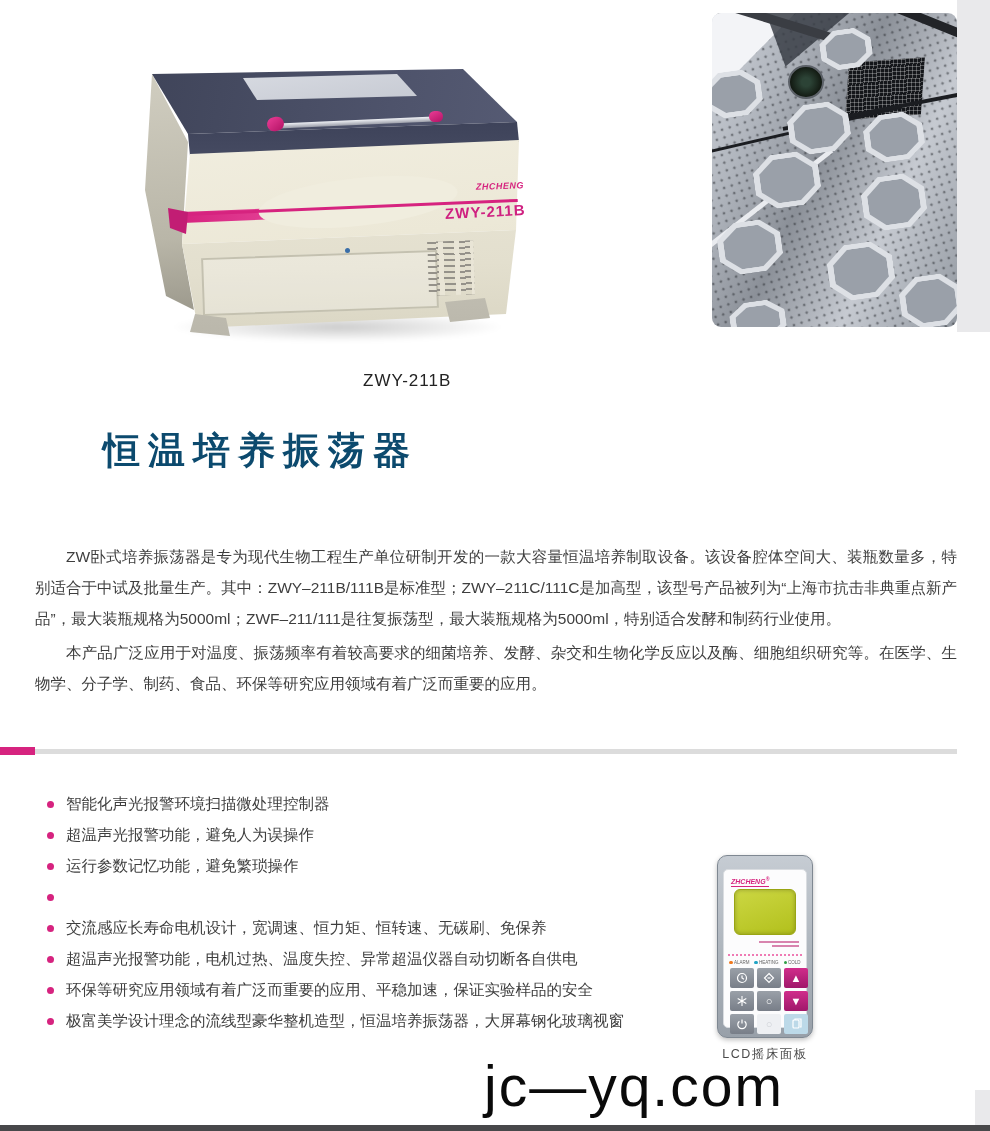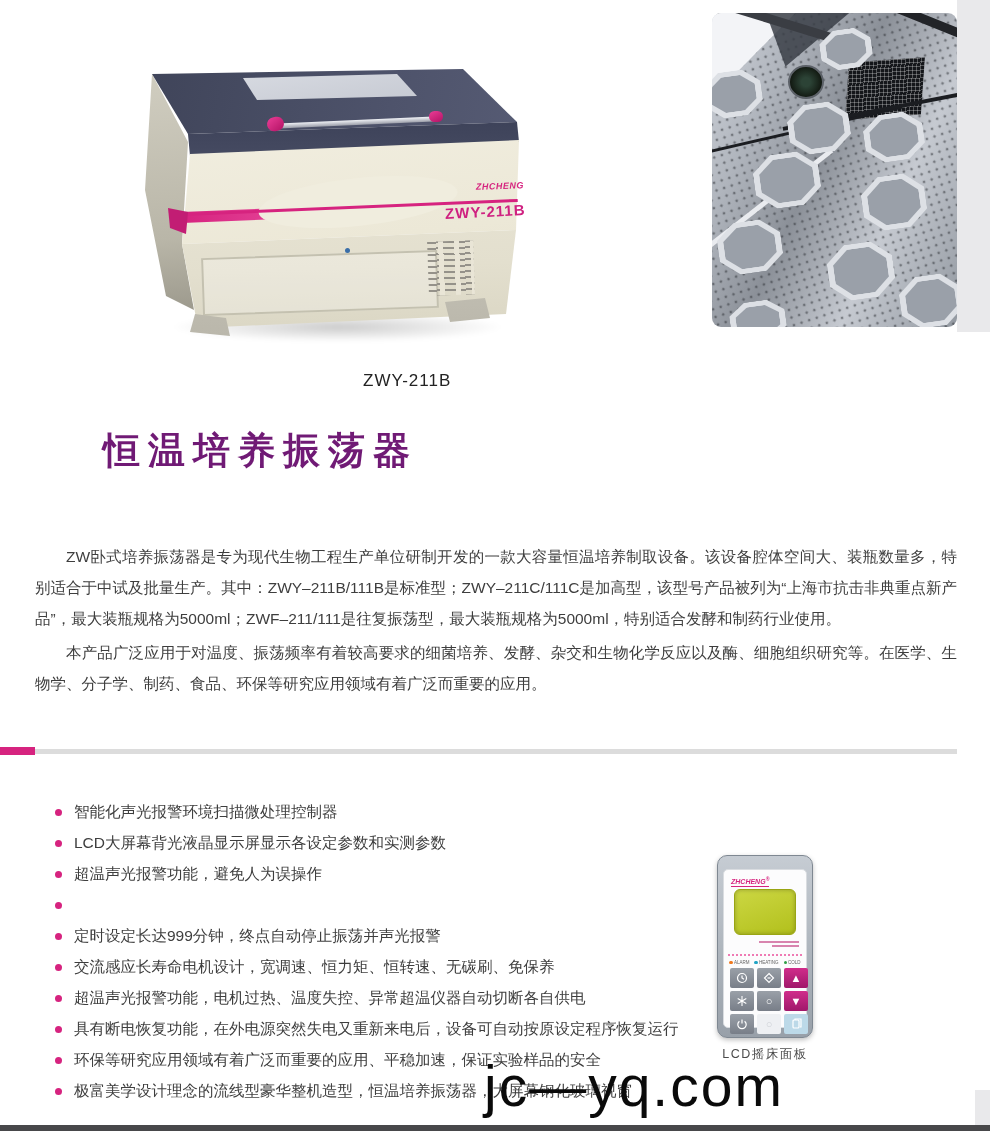--- a/index.html
+++ b/index.html
@@ -67,34 +67,34 @@
       repeating-linear-gradient(180deg, #95928a 0 2px, transparent 2px 6px); }
   .m-foot-left { left:0; top:0; width:420px; height:290px;
     clip-path:polygon(55px 252px, 86px 256px, 90px 274px, 50px 270px);
     background:linear-gradient(#dcd9cd,#b8b5a9); }
   .m-foot-right { left:0; top:0; width:420px; height:290px;
     clip-path:polygon(305px 240px, 345px 236px, 350px 256px, 310px 260px);
     background:linear-gradient(#dcd9cd,#b8b5a9); }
 
   
   .model-caption { left:363px; top:371px; font-size:17px; color:#232323; letter-spacing:1px; }
-  .title { left:103px; top:426px; font-size:37px; color:#701a75; letter-spacing:8px; font-weight:600;text-align:right; }
+  .title { left:103px; top:426px; font-size:37px; color:#0c4a6e; letter-spacing:8px; font-weight:600;text-align:right; }
   .subtitle { left:219px; top:484px; font-size:25px; color:#2f2f2f; letter-spacing:2px; font-weight:500; }
 
   
   .intro { left:35px; top:541px; width:922px; font-size:15.5px; line-height:31px;
     color:#3e3e3e; text-align:justify; }
   .intro p { margin:0 0 3px 0; text-indent:2em; }
 
   
   .div-pink { left:0; top:747px; width:35px; height:8px; background:#d6237f; }
   .div-gray { left:35px; top:749px; width:922px; height:5px; background:#dcdcdc; }
 
   
-  .features { left:47px; top:789px; width:700px; list-style:none; margin:8px; padding:0; }
+  .features { left:47px; top:789px; width:700px; list-style:none; margin:0; padding:0; }
   .features li { display:flex; align-items:center; height:31px; font-size:15.5px; color:#3e3e3e; }
   .features .dot { width:7px; height:7px; border-radius:50%; background:#d6237f;
     margin-right:12px; flex-shrink:0; }
 
   
   .panel { left:717px; top:855px; width:96px; height:183px; border-radius:10px;
     background:linear-gradient(180deg,#c6ccd3,#98a0a9); border:1px solid #7f8892;
     box-shadow:0 2px 5px rgba(0,0,0,.25); }
   .panel-inner { position:absolute; left:5px; right:5px; top:13px; bottom:9px;
     background:#fcfcfd; border:1px solid #d9dce0; border-radius:5px; }
@@ -253,44 +253,36 @@
   <div class="abs div-pink"></div>
   <div class="abs div-gray"></div>
 
   <ul class="abs features">
     <li>
         <span class="dot"></span>
         <span>智能化声光报警环境扫描微处理控制器</span>
       </li>
     <li>
         <span class="dot"></span>
-        <span>LCD大屏幕背光液晶显示屏显示各设定参数和实测参数</span>
-      </li>
-    <li>
-        <span class="dot"></span>
         <span>超温声光报警功能，避免人为误操作</span>
       </li>
     <li>
         <span class="dot"></span>
-      </li>
-    <li>
-        <span class="dot"></span>
-        <span>定时设定长达999分钟，终点自动停止振荡并声光报警</span>
+        <span>运行参数记忆功能，避免繁琐操作</span>
+      </li>
+    <li>
+        <span class="dot"></span>
       </li>
     <li>
         <span class="dot"></span>
         <span>交流感应长寿命电机设计，宽调速、恒力矩、恒转速、无碳刷、免保养</span>
       </li>
     <li>
         <span class="dot"></span>
         <span>超温声光报警功能，电机过热、温度失控、异常超温仪器自动切断各自供电</span>
-      </li>
-    <li>
-        <span class="dot"></span>
-        <span>具有断电恢复功能，在外电源突然失电又重新来电后，设备可自动按原设定程序恢复运行</span>
       </li>
     <li>
         <span class="dot"></span>
         <span>环保等研究应用领域有着广泛而重要的应用、平稳加速，保证实验样品的安全</span>
       </li>
     <li>
         <span class="dot"></span>
         <span>极富美学设计理念的流线型豪华整机造型，恒温培养振荡器，大屏幕钢化玻璃视窗</span>
       </li>
   </ul>

